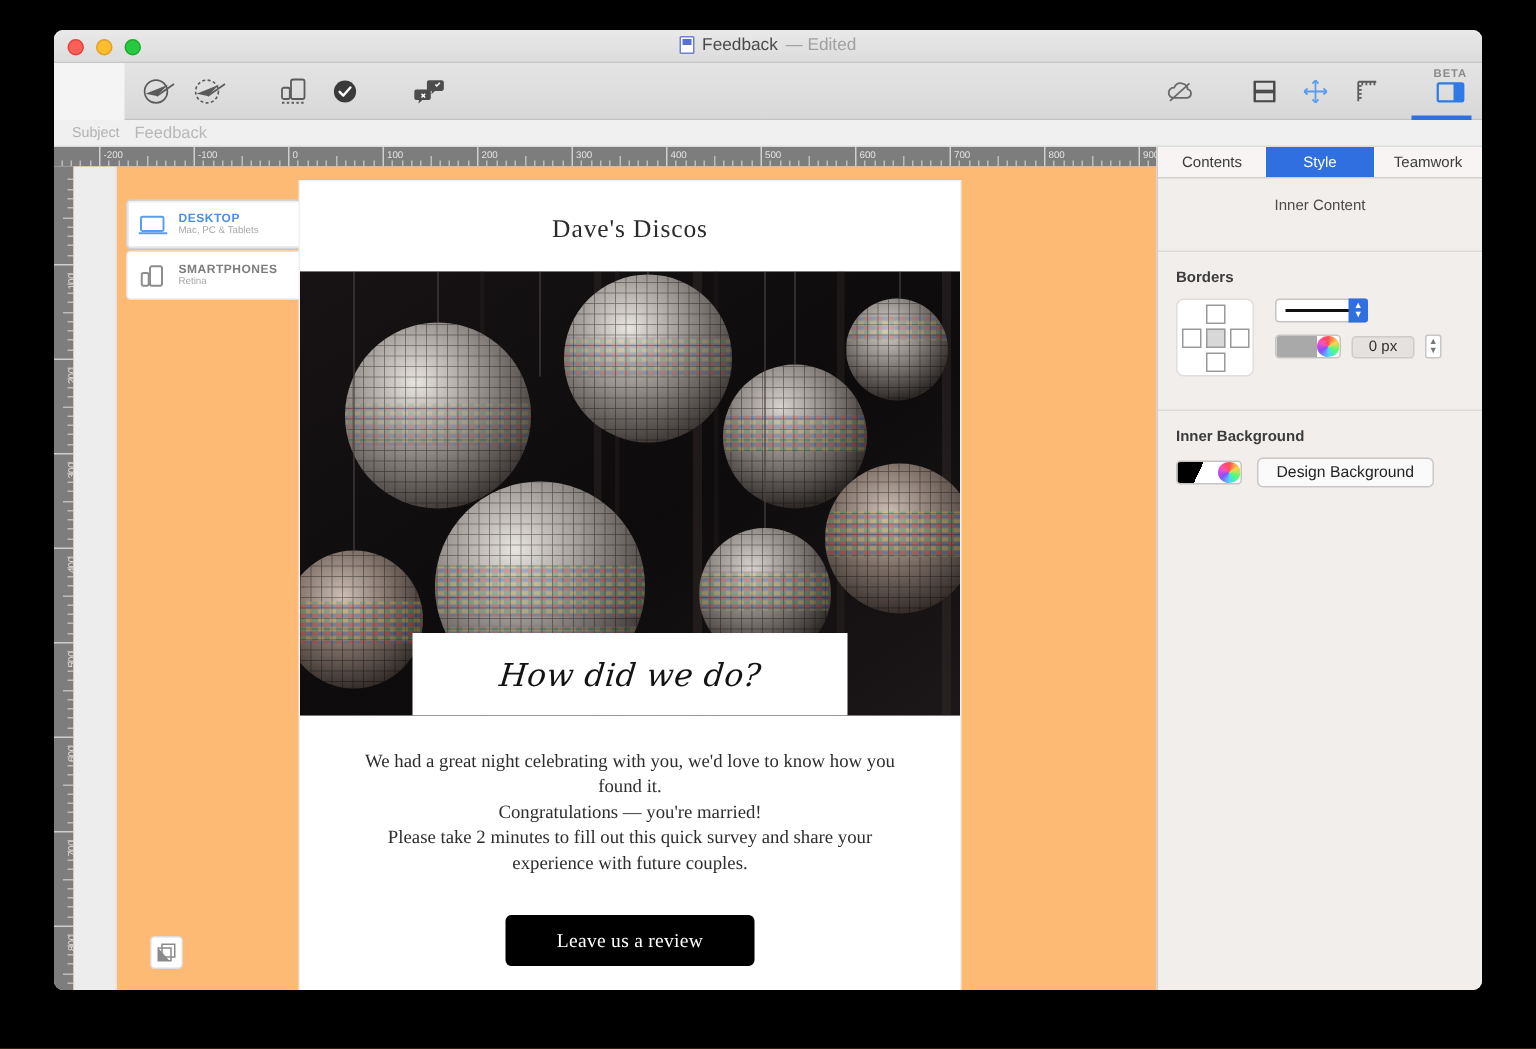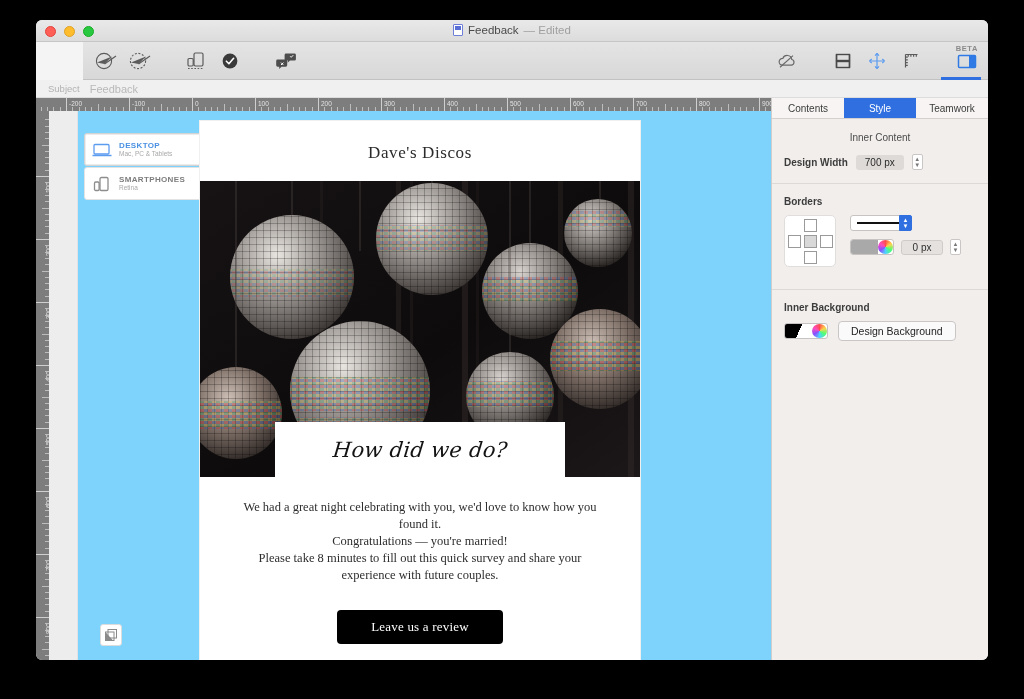--- a/index.html
+++ b/index.html
@@ -96,21 +96,21 @@
     font-family: "Liberation Sans", sans-serif; white-space: nowrap;
   }
   .rl-num-v {
     position: absolute; font-size: 6.5px; color: #e2e2e2;
     transform: rotate(-90deg); transform-origin: left top; white-space: nowrap;
   }
 
   
   .canvas-wrap {
     position: absolute; left: 13px; top: 13px; width: 722px; height: 549px;
-    background: #7dd3fc; overflow: hidden;
+    background: #fdba74; overflow: hidden;
   }
   .canvas-left-strip {
     position: absolute; left: 0; top: 0; width: 29px; height: 100%;
     background: #ededed; border-right: 1px solid #e2e2e2;
   }
 
   
   .devlist { position: absolute; left: 35px; top: 22px; width: 120px; }
   .dev-card {
     background: #fff; border: 1px solid #e3e3e3; border-radius: 3px;
@@ -763,21 +763,21 @@
               </g>
             </svg>
             <div class="script-band">
               <span class="script-txt">How did we do?</span>
             </div>
           </div>
 
           <div class="email-body">
             <div>We had a great night celebrating with you, we'd love to know how you found it.</div>
             <div>Congratulations — you're married!</div>
-            <div>Please take 8 minutes to fill out this quick survey and share your experience with future couples.</div>
+            <div>Please take 2 minutes to fill out this quick survey and share your experience with future couples.</div>
           </div>
 
           <div class="cta-wrap">
             <span class="cta">Leave us a review</span>
           </div>
         </div>
 
         <div class="layers-btn">
           <svg width="14" height="14" viewBox="0 0 14 14">
             <rect x="4" y="1.5" width="8.5" height="8.5" fill="none" stroke="#8a8a8a" stroke-width="1"></rect>
@@ -789,28 +789,20 @@
 
       <div class="inspector">
         <div class="tabs" id="tabs">
             <div class="tab">Contents</div>
             <div class="tab active">Style</div>
             <div class="tab">Teamwork</div>
           </div>
 
         <div class="insp-center-title">Inner Content</div>
 
-        <div class="row">
-          <span class="lbl">Design Width</span>
-          <span class="field">700 px</span>
-          <span class="stepper">
-            <span>▲</span>
-            <span>▼</span>
-          </span>
-        </div>
 
         <div class="divider"></div>
 
         <div class="sec-title">Borders</div>
 
         <div class="borders-row">
           <div class="border-picker">
             <div class="bp-sq" style="left:19px;top:3px"></div>
             <div class="bp-sq" style="left:3px;top:19px"></div>
             <div class="bp-sq center" style="left:19px;top:19px"></div>

